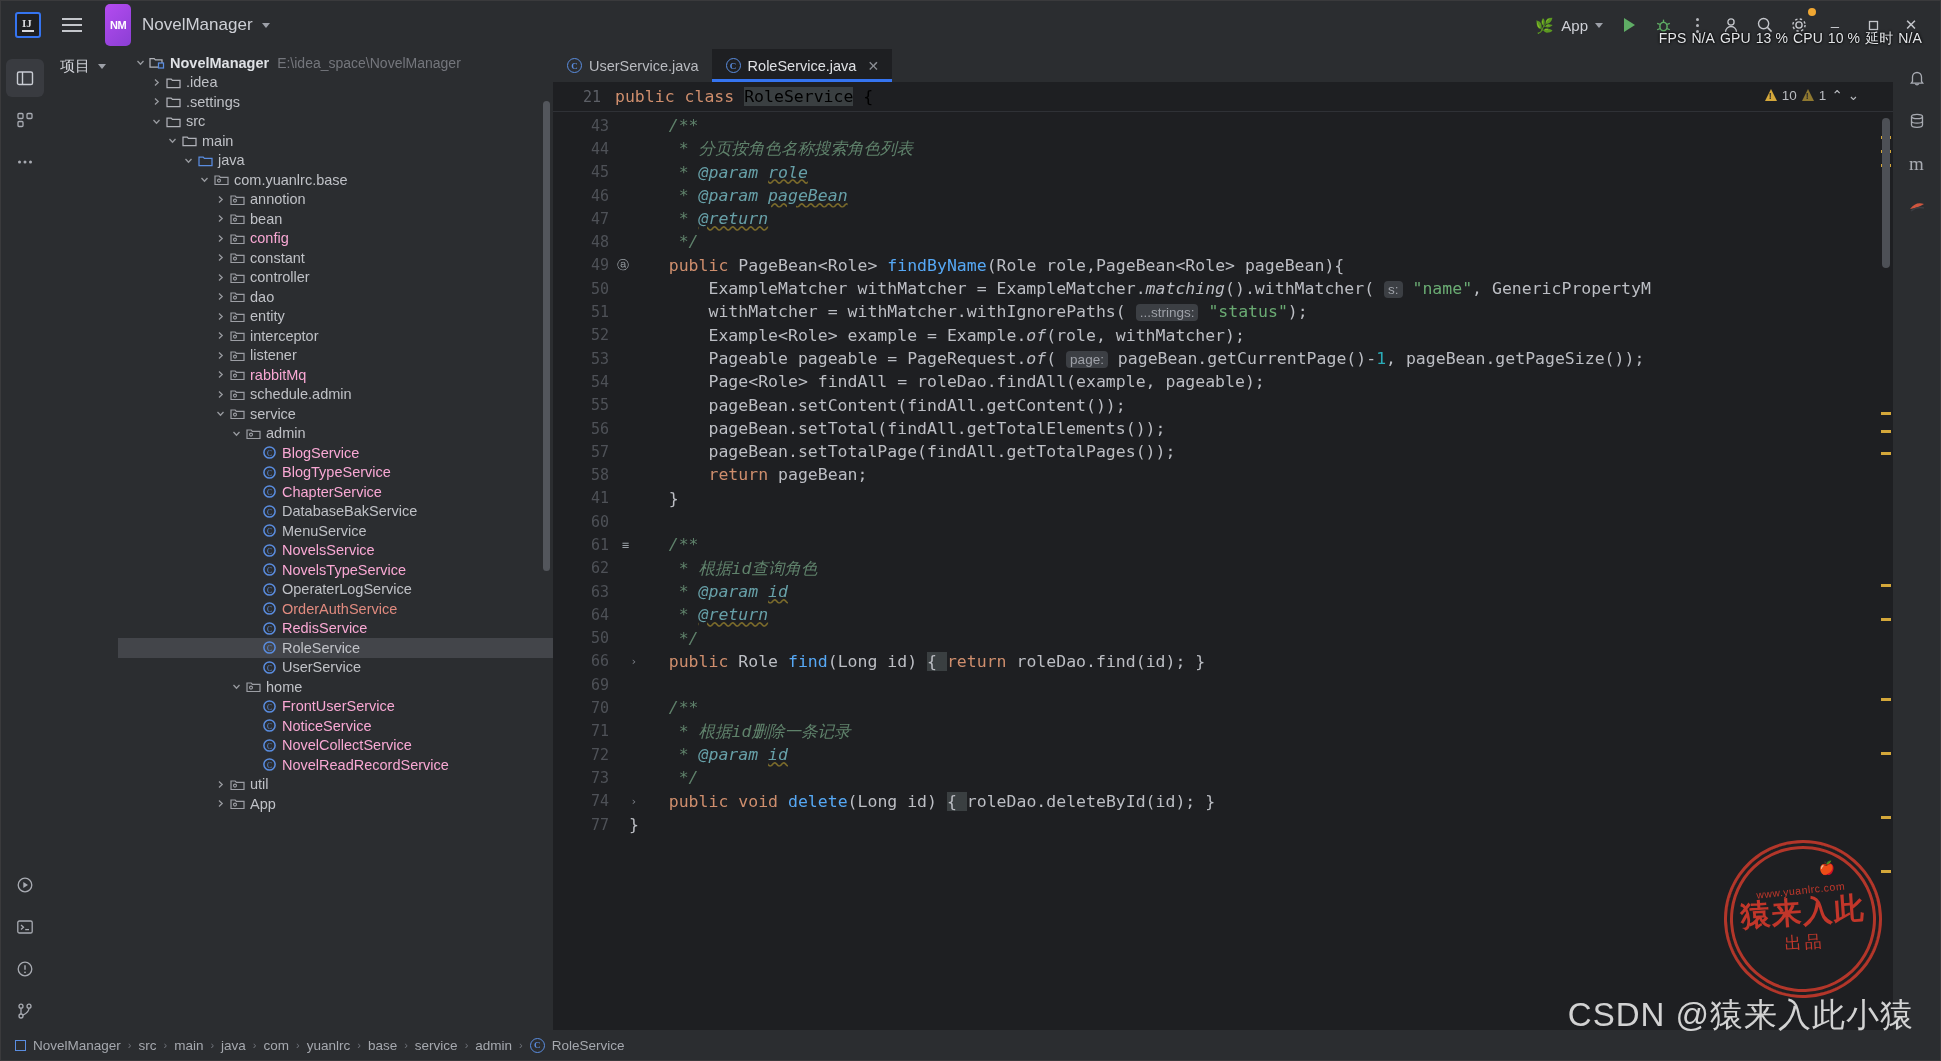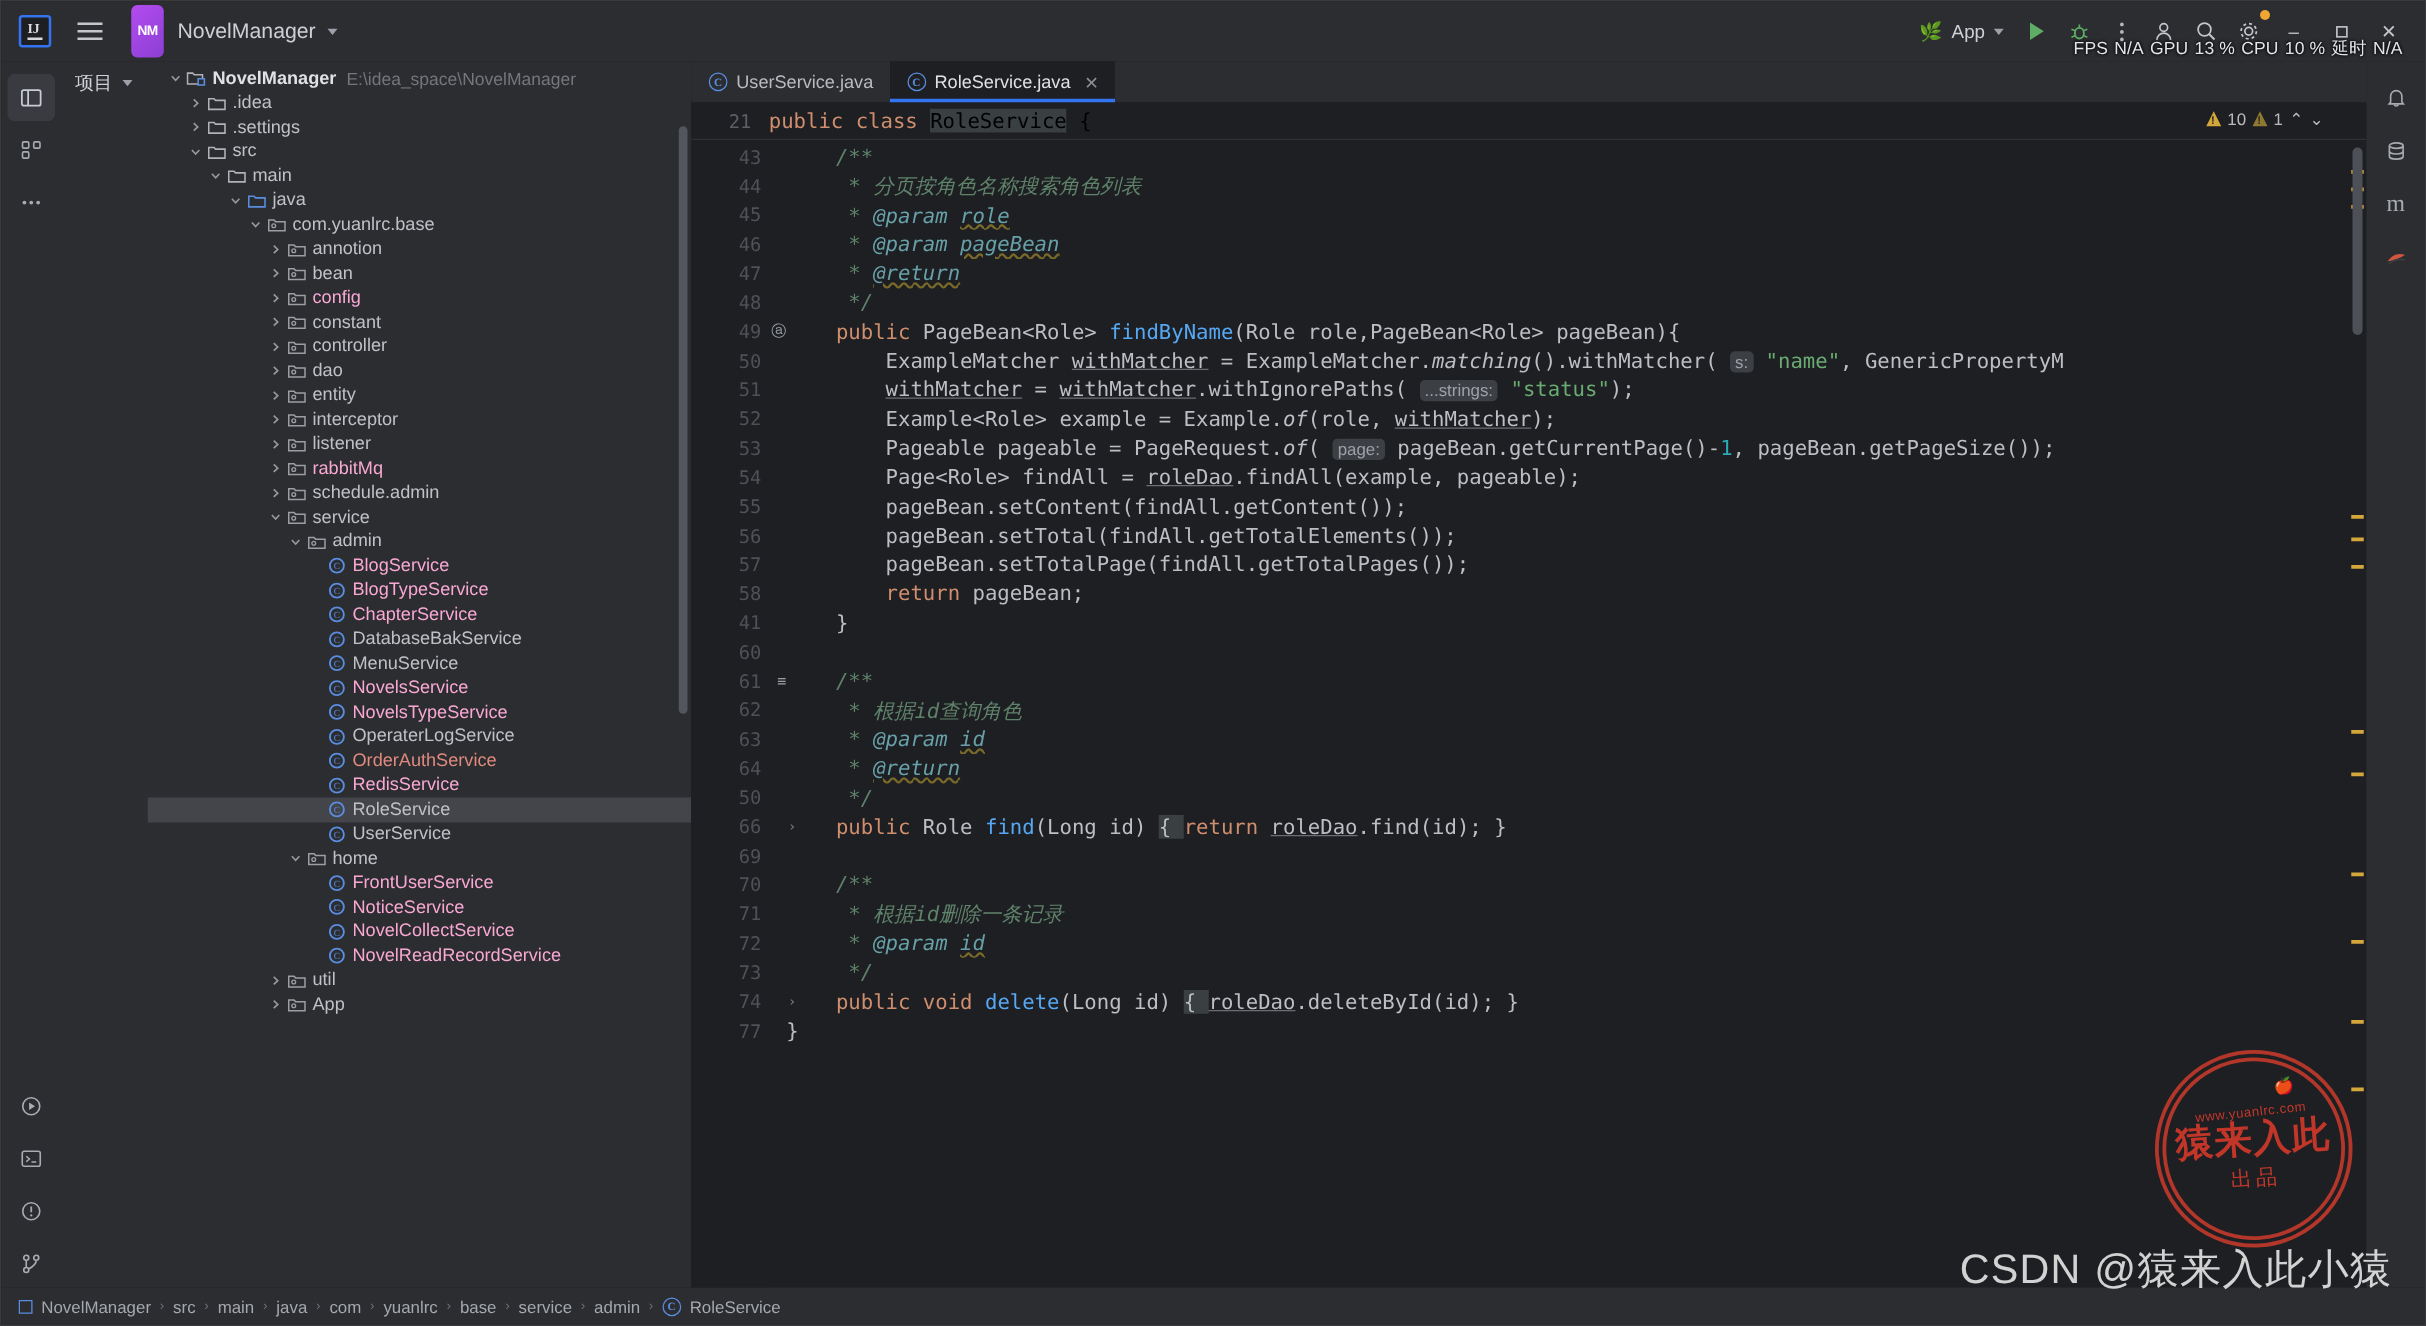--- a/index.html
+++ b/index.html
@@ -182,21 +182,21 @@
   }
 
   
   .kw { color: #cf8e6d; }
   .cm { color: #5f826b; font-style: italic; }
   .tag { color: #67a0a8; font-style: italic; text-decoration: underline; text-decoration-color:#7a6a2a; text-decoration-style: wavy;}
   .tag2 { color: #67a0a8; font-style: italic; }
   .fn { color: #56a8f5; }
   .str { color: #6aab73; }
   .num { color: #2aacb8; }
-  .fld { text-decoration: underline; text-decoration-color:#6a6d74; }
+  .fld { text-decoration-color:#6a6d74; }
   .ital { font-style: italic; }
   .hint {
     background: #3c3f44; color: #9ea1a8; font-size: 13.5px;
     border-radius: 4px; padding: 1px 4px; font-family: "Liberation Sans", sans-serif;
   }
   .hl-ident { background: #3a3f41; }
 
   
   .markers {
     width: 16px; min-width:16px; background:#1e1f22; position: relative;

